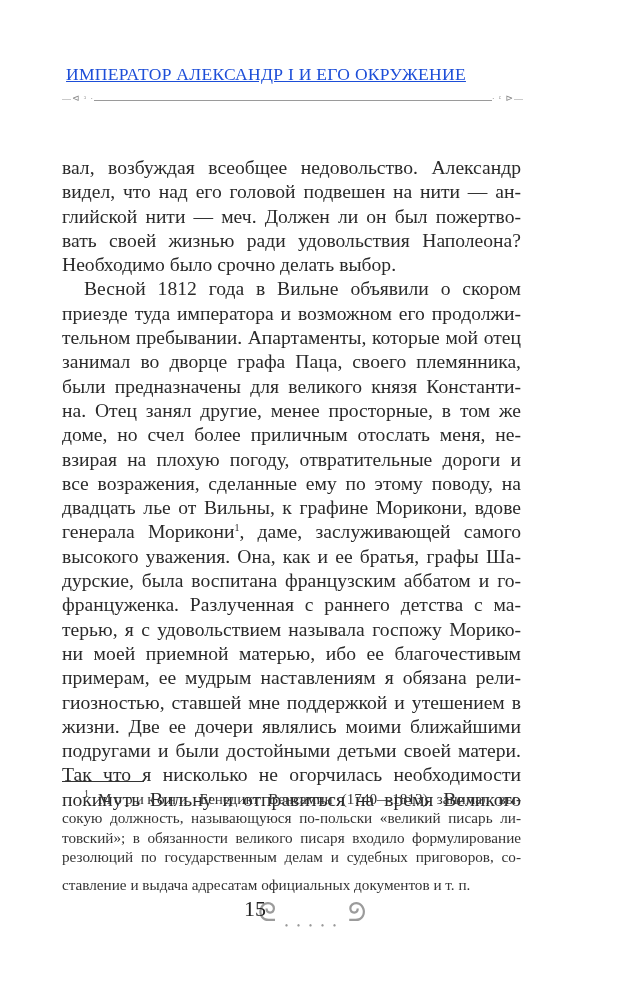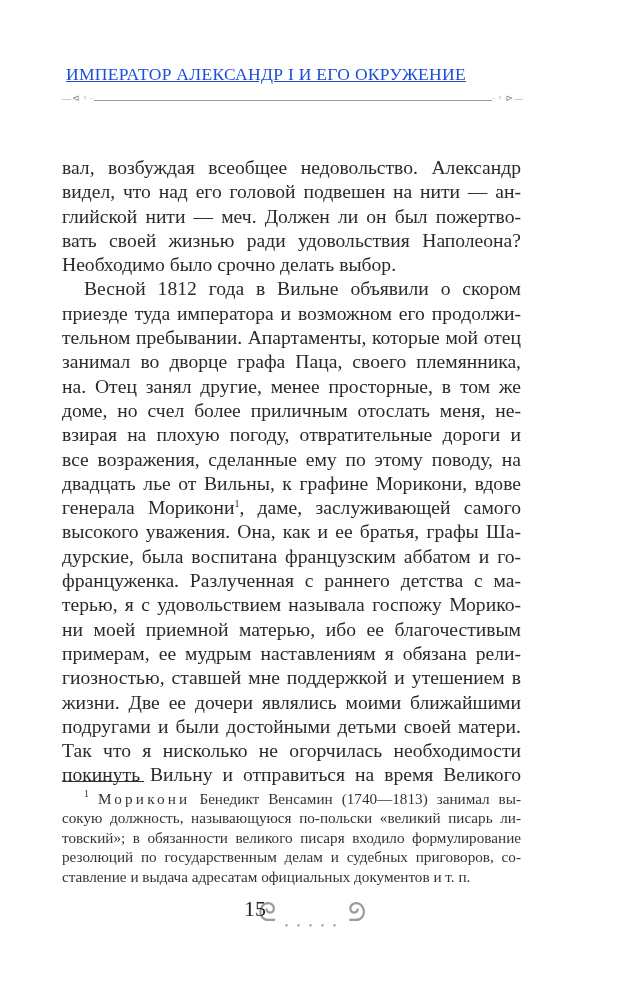--- a/index.html
+++ b/index.html
@@ -11,21 +11,21 @@
     .ornament-rule .end.left { left: 0; }
     .ornament-rule .end.right { right: 0; }
     .body-text { position: absolute; top: 120px; left: 62px; width: 459px; font-size: 19.6px; line-height: 24.3px; text-align: justify; margin-top: 36px; }
     .body-text .line { display: block; white-space: nowrap; text-align-last: justify; text-align: justify; }
     .body-text .line.last { text-align-last: left; }
     .body-text .line.indent { padding-left: 22px; }
     sup { font-size: 10px; vertical-align: 7px; line-height: 0; }
     .fn-rule { position: absolute; top: 781px; left: 62px; width: 82px; border-top: 1px solid #333; }
     .footnote { position: absolute; top: 789px; left: 62px; width: 459px; font-size: 15.2px; line-height: 19.4px; color: #333; }
     .footnote .line { display: block; white-space: nowrap; text-align: justify; text-align-last: justify; }
-    .footnote .line.last { text-align-last: left; }
+    .footnote .line.last { text-align-last: left; margin-top: 8px; }
     .footnote .line.indent { padding-left: 22px; }
     .spaced { letter-spacing: 3.2px; font-family: Liberation Serif, serif; }
     .folio { position: absolute; top: 896px; left: 244px; width: 136px; height: 50px; }
     .folio .num { position: absolute; left: 0; right: 0; top: 0; font-size: 22px; color: #222; }
     .folio .curl { position: absolute; top: 2px; font-size: 26px; color: #9b9b9b; }
     .folio .curl.l { left: 14px; }
     .folio .curl.r { right: 14px; transform: scaleX(-1); }
     .folio .dots { position: absolute; top: 24px; left: 0; right: 0; text-align: center; font-size: 10px; color: #999; letter-spacing: 3px; }
   </style>
 </head>
@@ -42,20 +42,21 @@
 <div class="body-text">
   <span class="line">вал, возбуждая всеобщее недовольство. Александр</span>
   <span class="line">видел, что над его головой подвешен на нити — ан-</span>
   <span class="line">глийской нити — меч. Должен ли он был пожертво-</span>
   <span class="line">вать своей жизнью ради удовольствия Наполеона?</span>
   <span class="line last">Необходимо было срочно делать выбор.</span>
   <span class="line indent">Весной 1812 года в Вильне объявили о скором</span>
   <span class="line">приезде туда императора и возможном его продолжи-</span>
   <span class="line">тельном пребывании. Апартаменты, которые мой отец</span>
   <span class="line">занимал во дворце графа Паца, своего племянника,</span>
+  <span class="line">были предназначены для великого князя Константи-</span>
   <span class="line">на. Отец занял другие, менее просторные, в том же</span>
   <span class="line">доме, но счел более приличным отослать меня, не-</span>
   <span class="line">взирая на плохую погоду, отвратительные дороги и</span>
   <span class="line">все возражения, сделанные ему по этому поводу, на</span>
   <span class="line">двадцать лье от Вильны, к графине Морикони, вдове</span>
   <span class="line"><span>генерала Морикони</span><sup>1</sup><span>, даме, заслуживающей самого</span></span>
   <span class="line">высокого уважения. Она, как и ее братья, графы Ша-</span>
   <span class="line">дурские, была воспитана французским аббатом и го-</span>
   <span class="line">француженка. Разлученная с раннего детства с ма-</span>
   <span class="line">терью, я с удовольствием называла госпожу Морико-</span>

